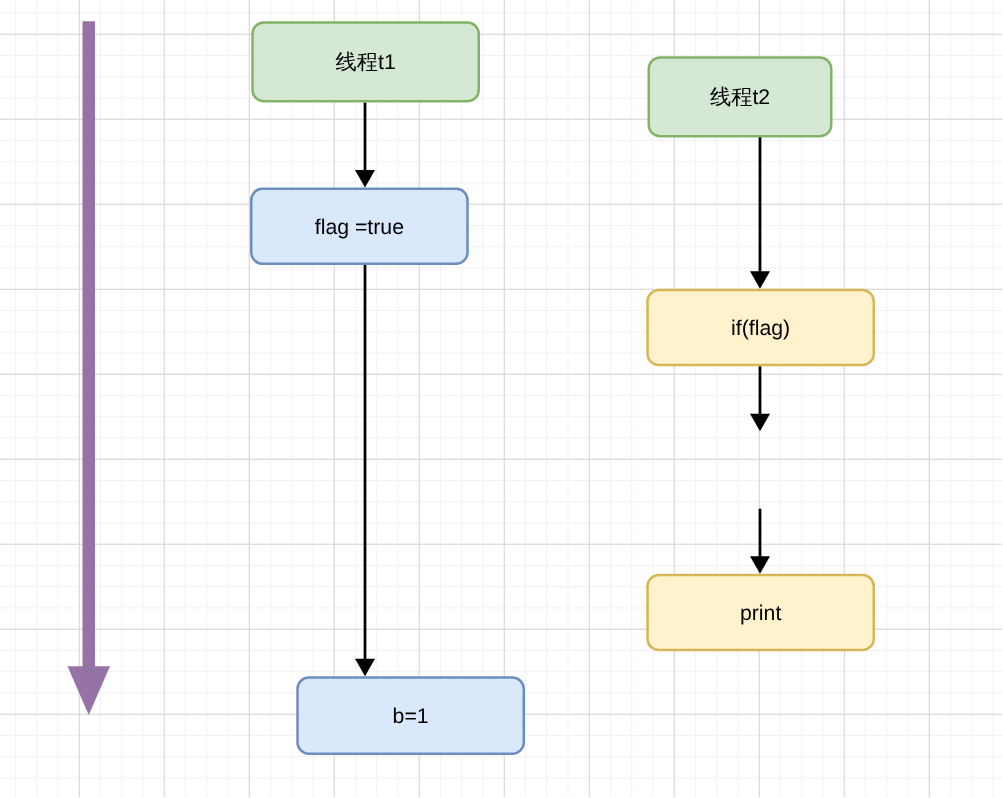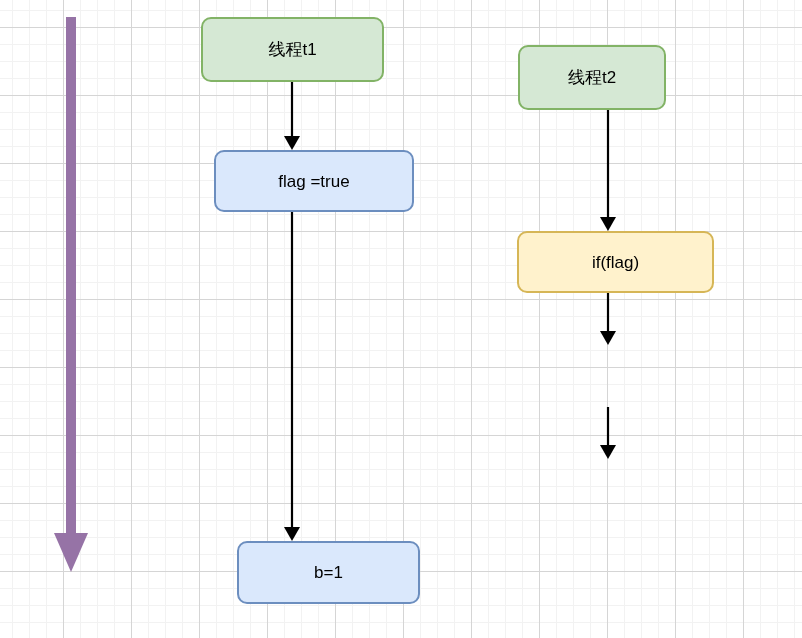--- a/index.html
+++ b/index.html
@@ -108,31 +108,34 @@
     <g>
       <line x1="608" y1="407" x2="608" y2="447" stroke="#000000" stroke-width="2.2"></line>
       <polygon points="600,445 616,445 608,459" fill="#000000"></polygon>
     </g>
   </svg>
 
   <div class="node green" style="left:201px; top:17px; width:183px; height:65px;">
     <span>线程t1</span>
   </div>
 
-  <div class="node blue" style="left:214px; top:150px; width:200px; height:62px;">
+  <div class="node blue" style="left:200px; top:150px; width:175px; height:62px;">
     <span>flag =true</span>
   </div>
 
   <div class="node blue" style="left:201px; top:541px; width:183px; height:63px;margin-left:36px;">
     <span>b=1</span>
   </div>
 
   <div class="node green" style="left:518px; top:17px; width:148px; height:65px;margin-top:28px;">
     <span>线程t2</span>
   </div>
 
-  <div class="node yellow" style="left:517px; top:231px; width:197px; height:62px;">
+  <div class="node yellow" style="left:517px; top:231px; width:183px; height:62px;">
     <span>if(flag)</span>
   </div>
 
 
+  <div class="node yellow" style="left:517px; top:459px; width:183px; height:62px;">
+    <span>print</span>
+  </div>
 
 </div>
 
 </body></html>

